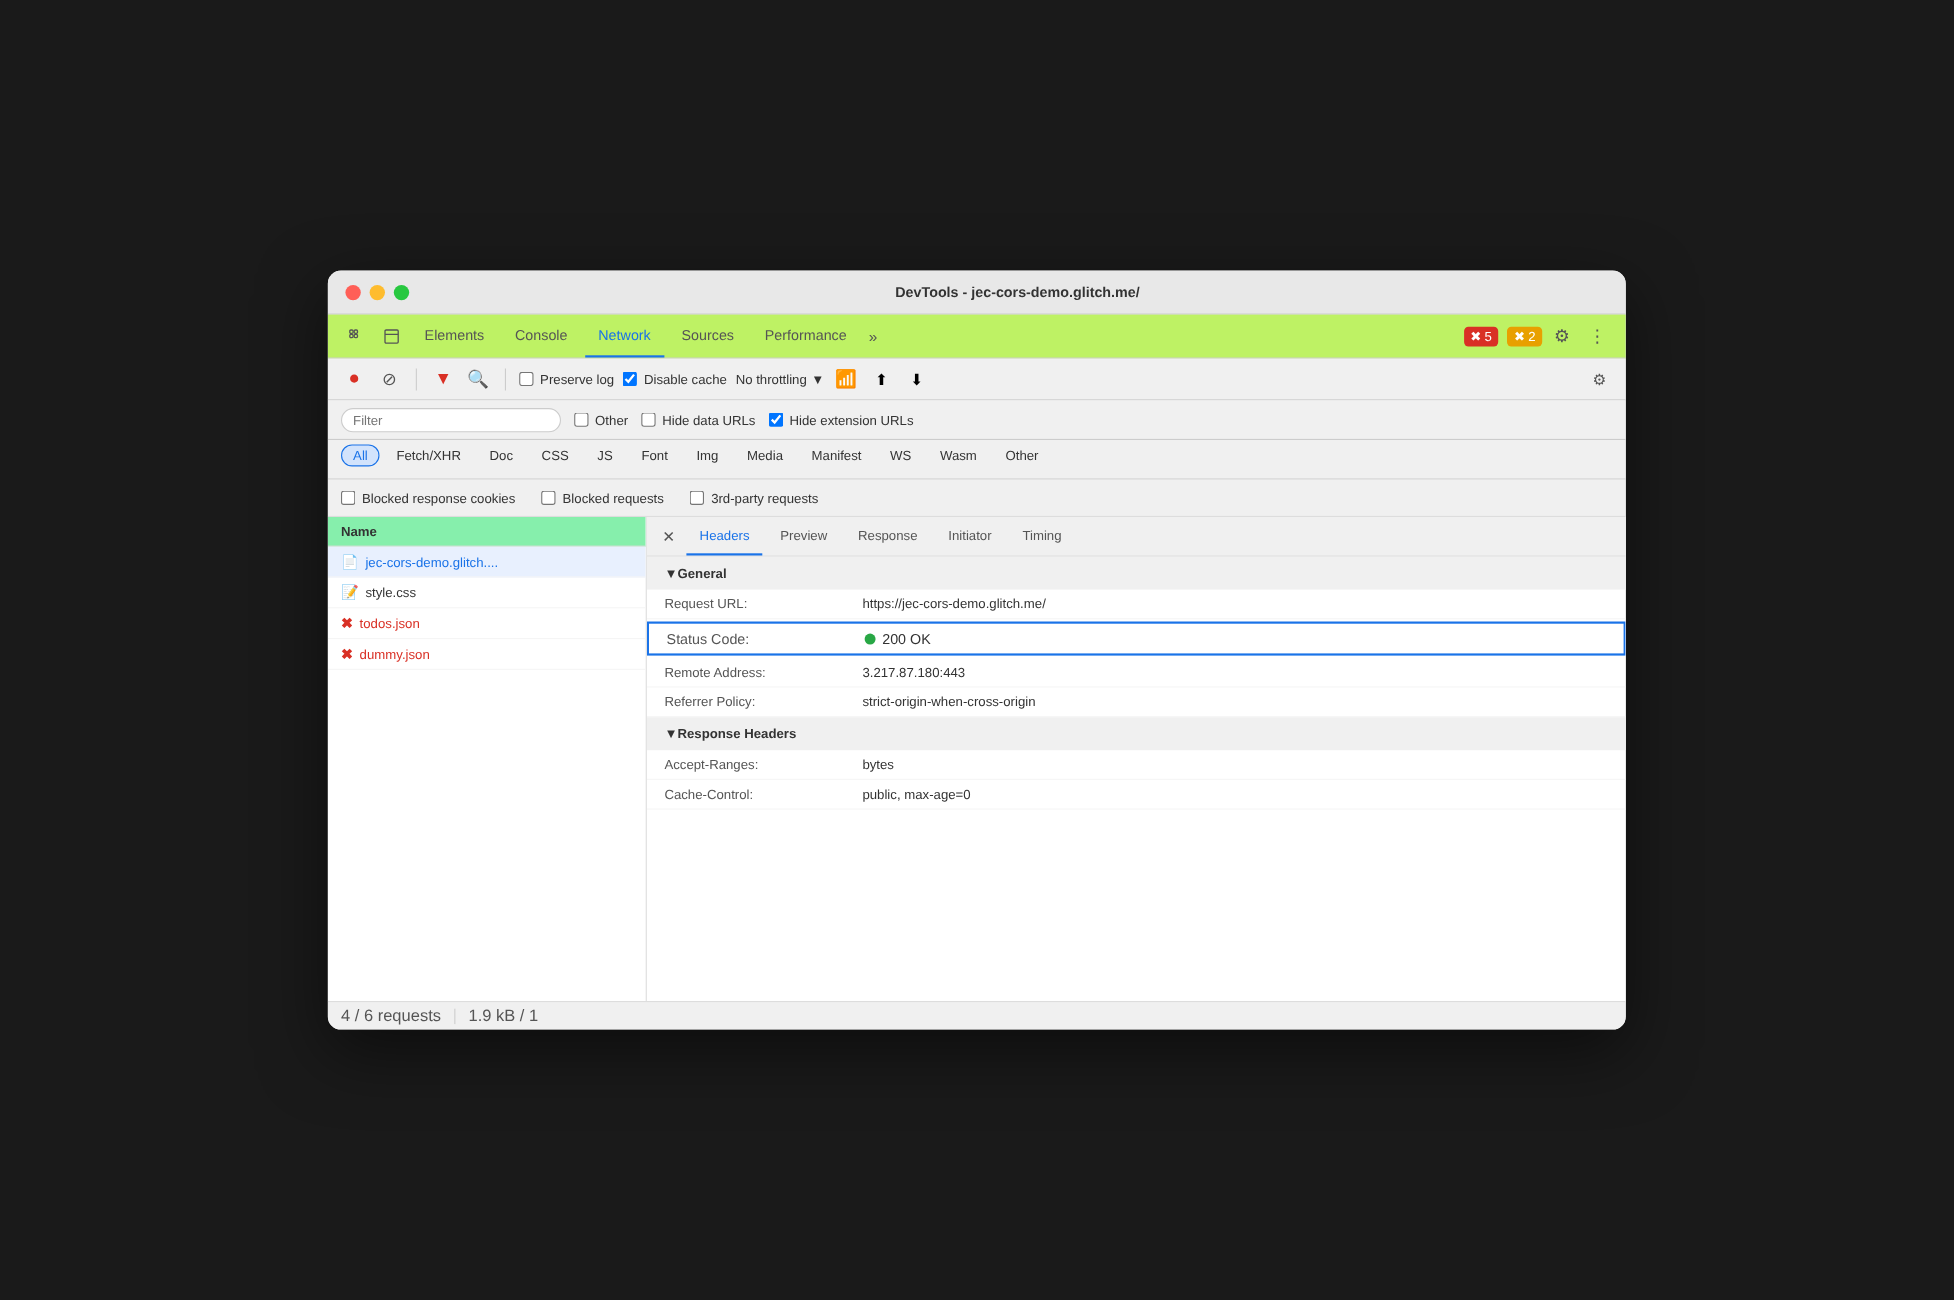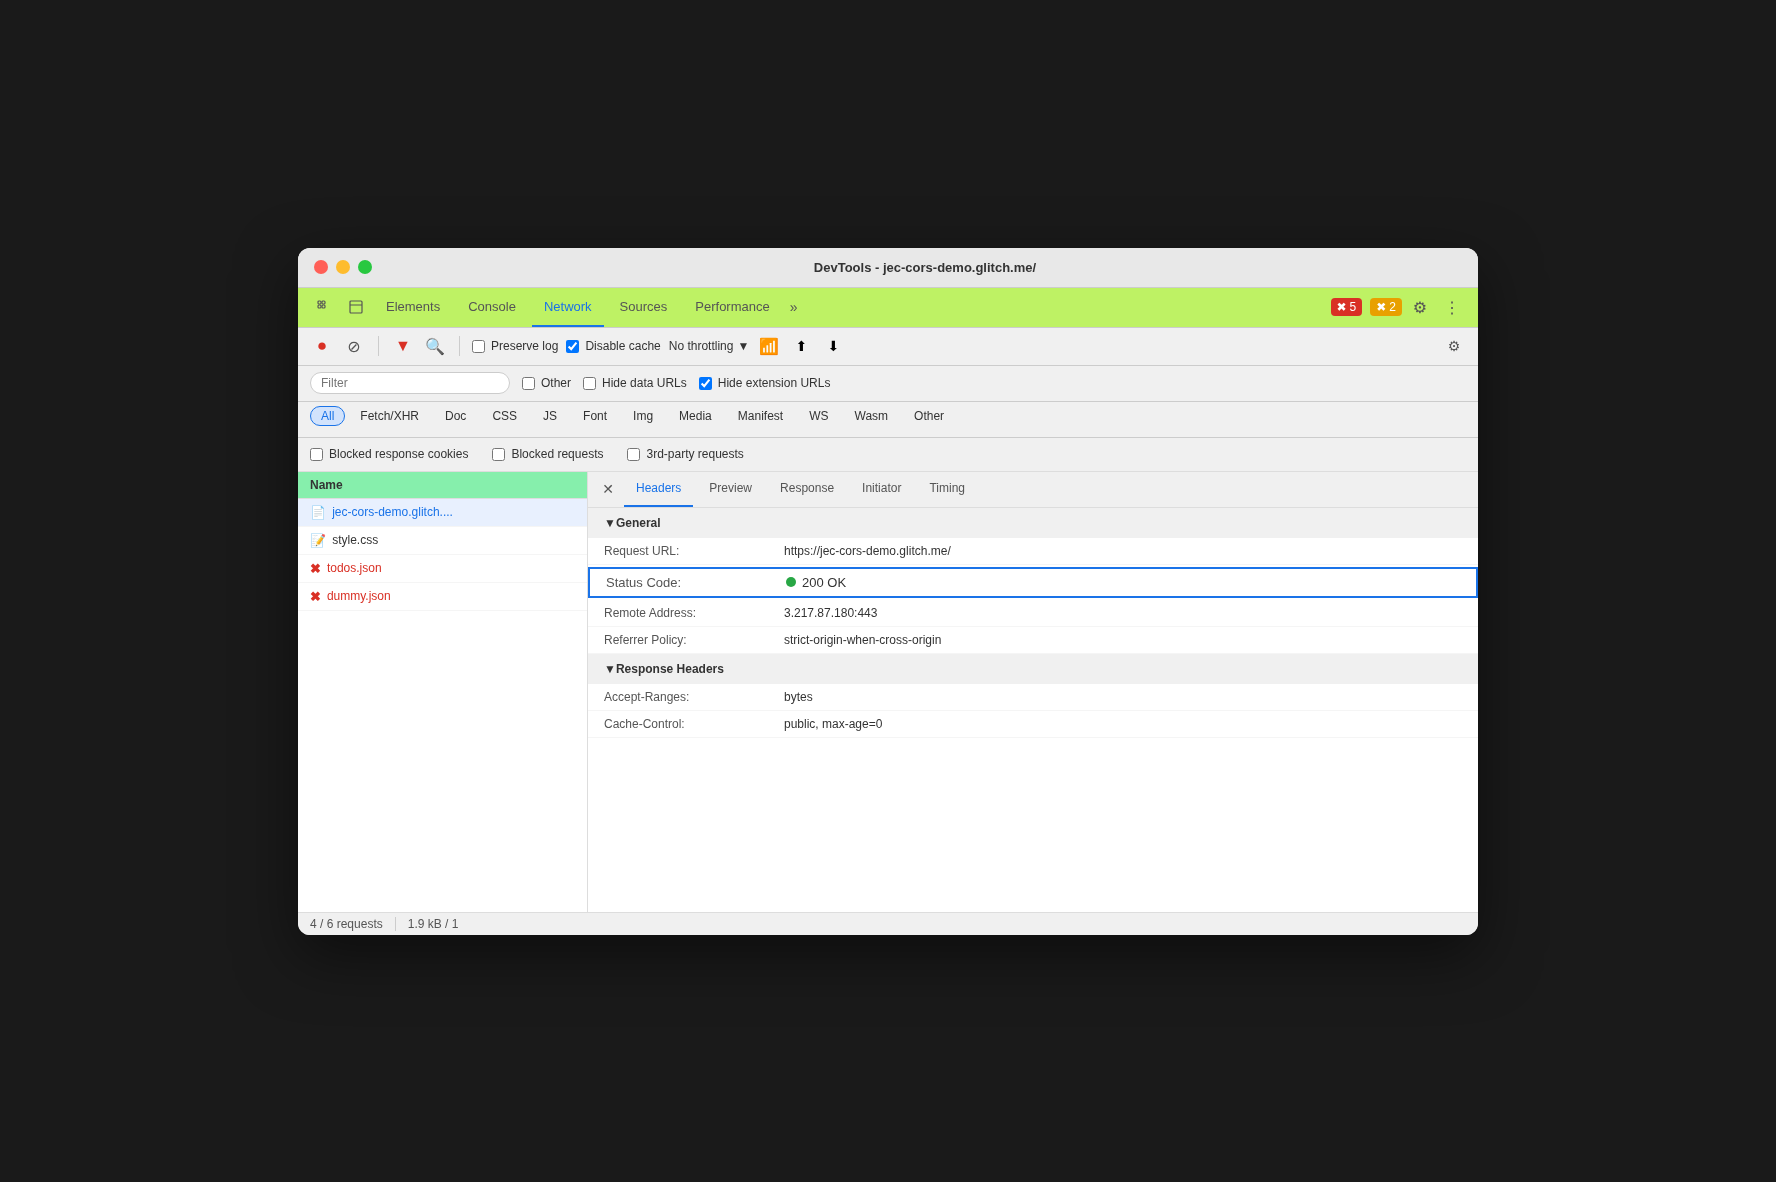--- a/index.html
+++ b/index.html
@@ -325,21 +325,21 @@
       margin: 2px 0;
       align-items: flex-start;
       background: white;
     }
     .status-dot { width: 10px; height: 10px; border-radius: 50%; background: #28a745; flex-shrink: 0; }
     
     .status-bar {
       background: #f0f0f0;
       border-top: 1px solid #ddd;
       padding: 4px 12px;
-      font-size: 12px;
+      font-size: 15px;
       color: #555;
       display: flex;
       align-items: center;
       gap: 12px;
     }
     .status-divider { width: 1px; height: 14px; background: #ccc; }
     .more-btn {
       display: flex;
       align-items: center;
       justify-content: center;

